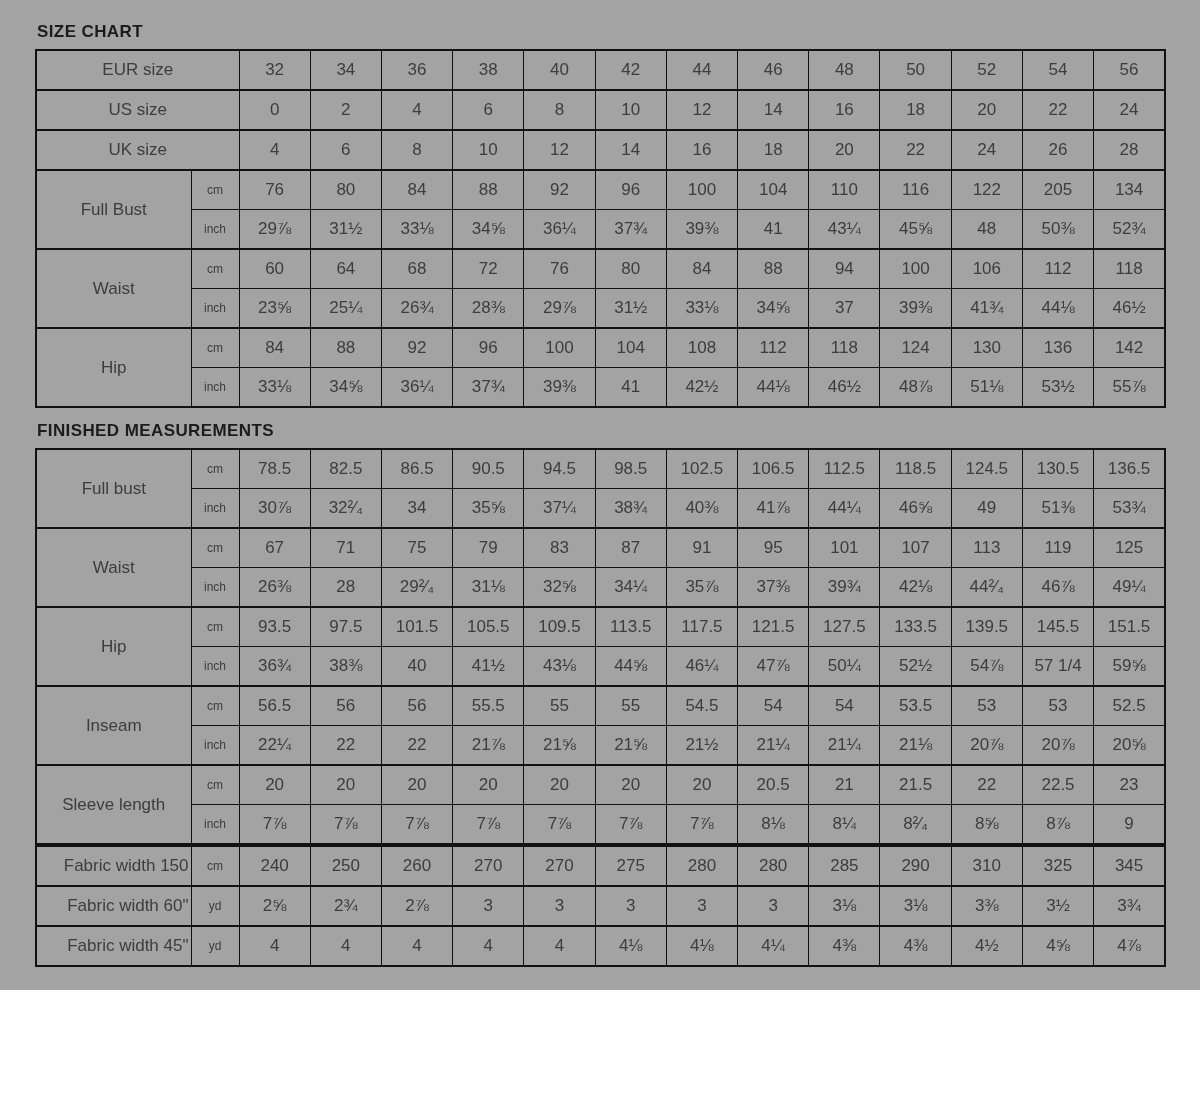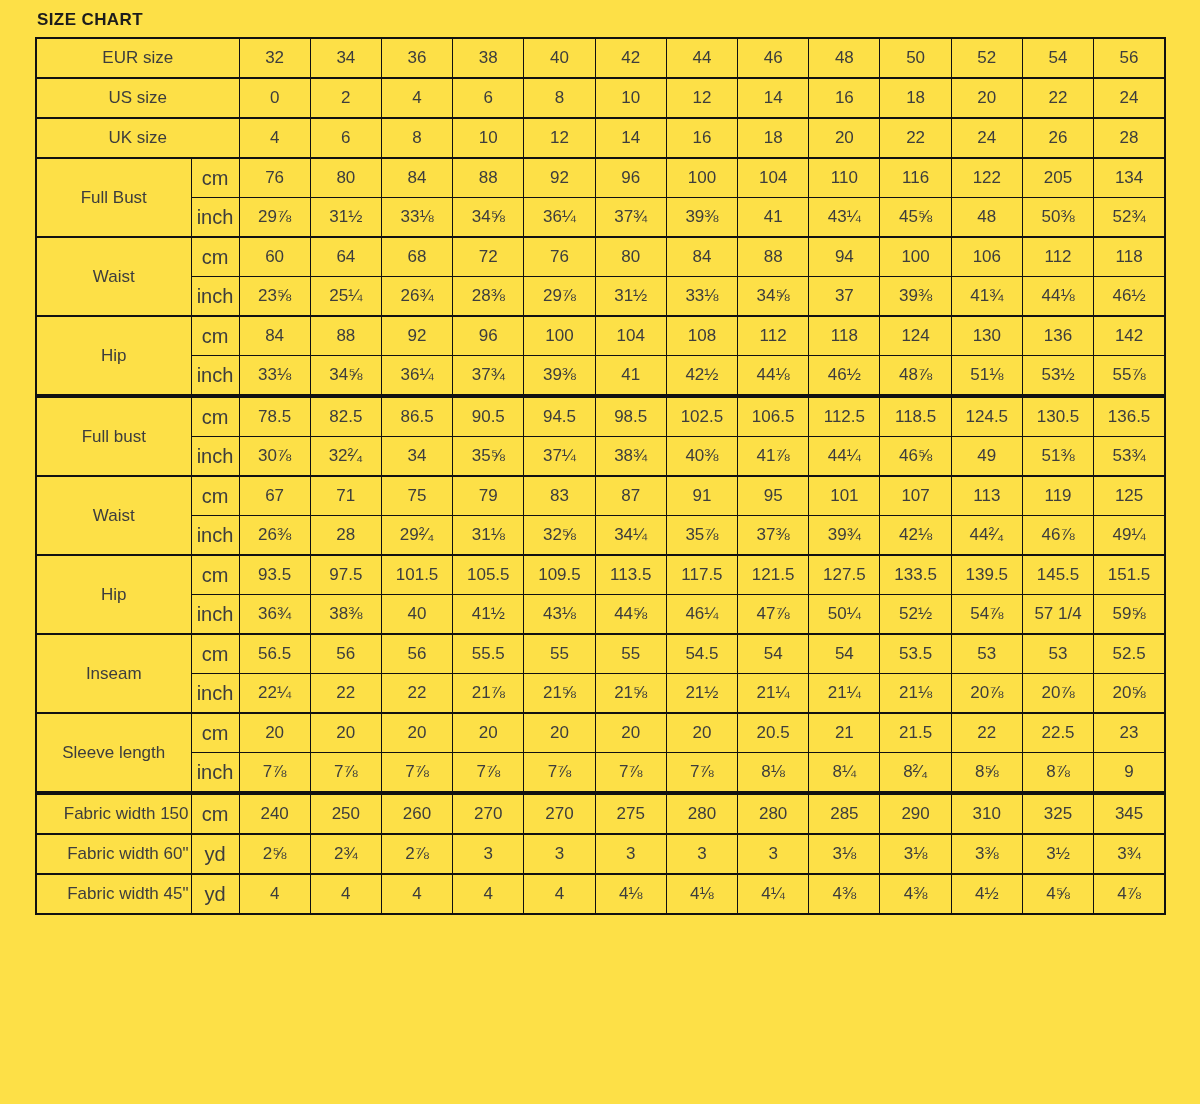--- a/index.html
+++ b/index.html
@@ -3,24 +3,24 @@
 <meta charset="utf-8">
 <style>
   html, body {
     margin: 0;
     padding: 0;
     background: #ffffff;
     font-family: "Liberation Sans", "DejaVu Sans", sans-serif;
   }
   .page {
     width: 1200px;
-    height: 1104px;
+    height: 990px;
     box-sizing: border-box;
-    padding: 2px 34px 20px 35px;
-    background: #fde047;
+    padding: 14px 34px 20px 35px;
+    background: #a3a3a3;
   }
   h2.section-title {
     font-size: 17px;
     font-weight: 700;
     color: #1c1c1c;
     letter-spacing: 0.4px;
     margin: 0 0 7px 2px;
     padding-top: 13px;
   }
   h2.section-title:first-child { padding-top: 8px; }
@@ -37,21 +37,21 @@
     text-align: center;
     vertical-align: middle;
     font-size: 17px;
     color: #3d3d3d;
     overflow: hidden;
     white-space: nowrap;
   }
   table.size-table tr.group-start td { border-top-width: 2px; }
   table.size-table td.label { font-size: 17px; color: #3d3d3d; }
   table.size-table td.label.left { text-align: right; padding-left: 9px; }
-  table.size-table td.unit { font-size: 20px; padding: 0 1px; }
+  table.size-table td.unit { font-size: 12px; padding: 0 1px; }
   col.c-label { width: 155px; }
   col.c-unit  { width: 48px; }
 </style>
 </head>
 <body>
 
 <div class="page">
 
   <h2 class="section-title">SIZE CHART</h2>
   <table class="size-table">
@@ -216,20 +216,21 @@
           <td class="val">44⅛</td>
           <td class="val">46½</td>
           <td class="val">48⅞</td>
           <td class="val">51⅛</td>
           <td class="val">53½</td>
           <td class="val">55⅞</td>
         </tr>
       </tbody>
     </table>
 
+  <h2 class="section-title">FINISHED MEASUREMENTS</h2>
   <table class="size-table">
       <colgroup>
         <col class="c-label">
         <col class="c-unit">
         <col>
         <col>
         <col>
         <col>
         <col>
         <col>

